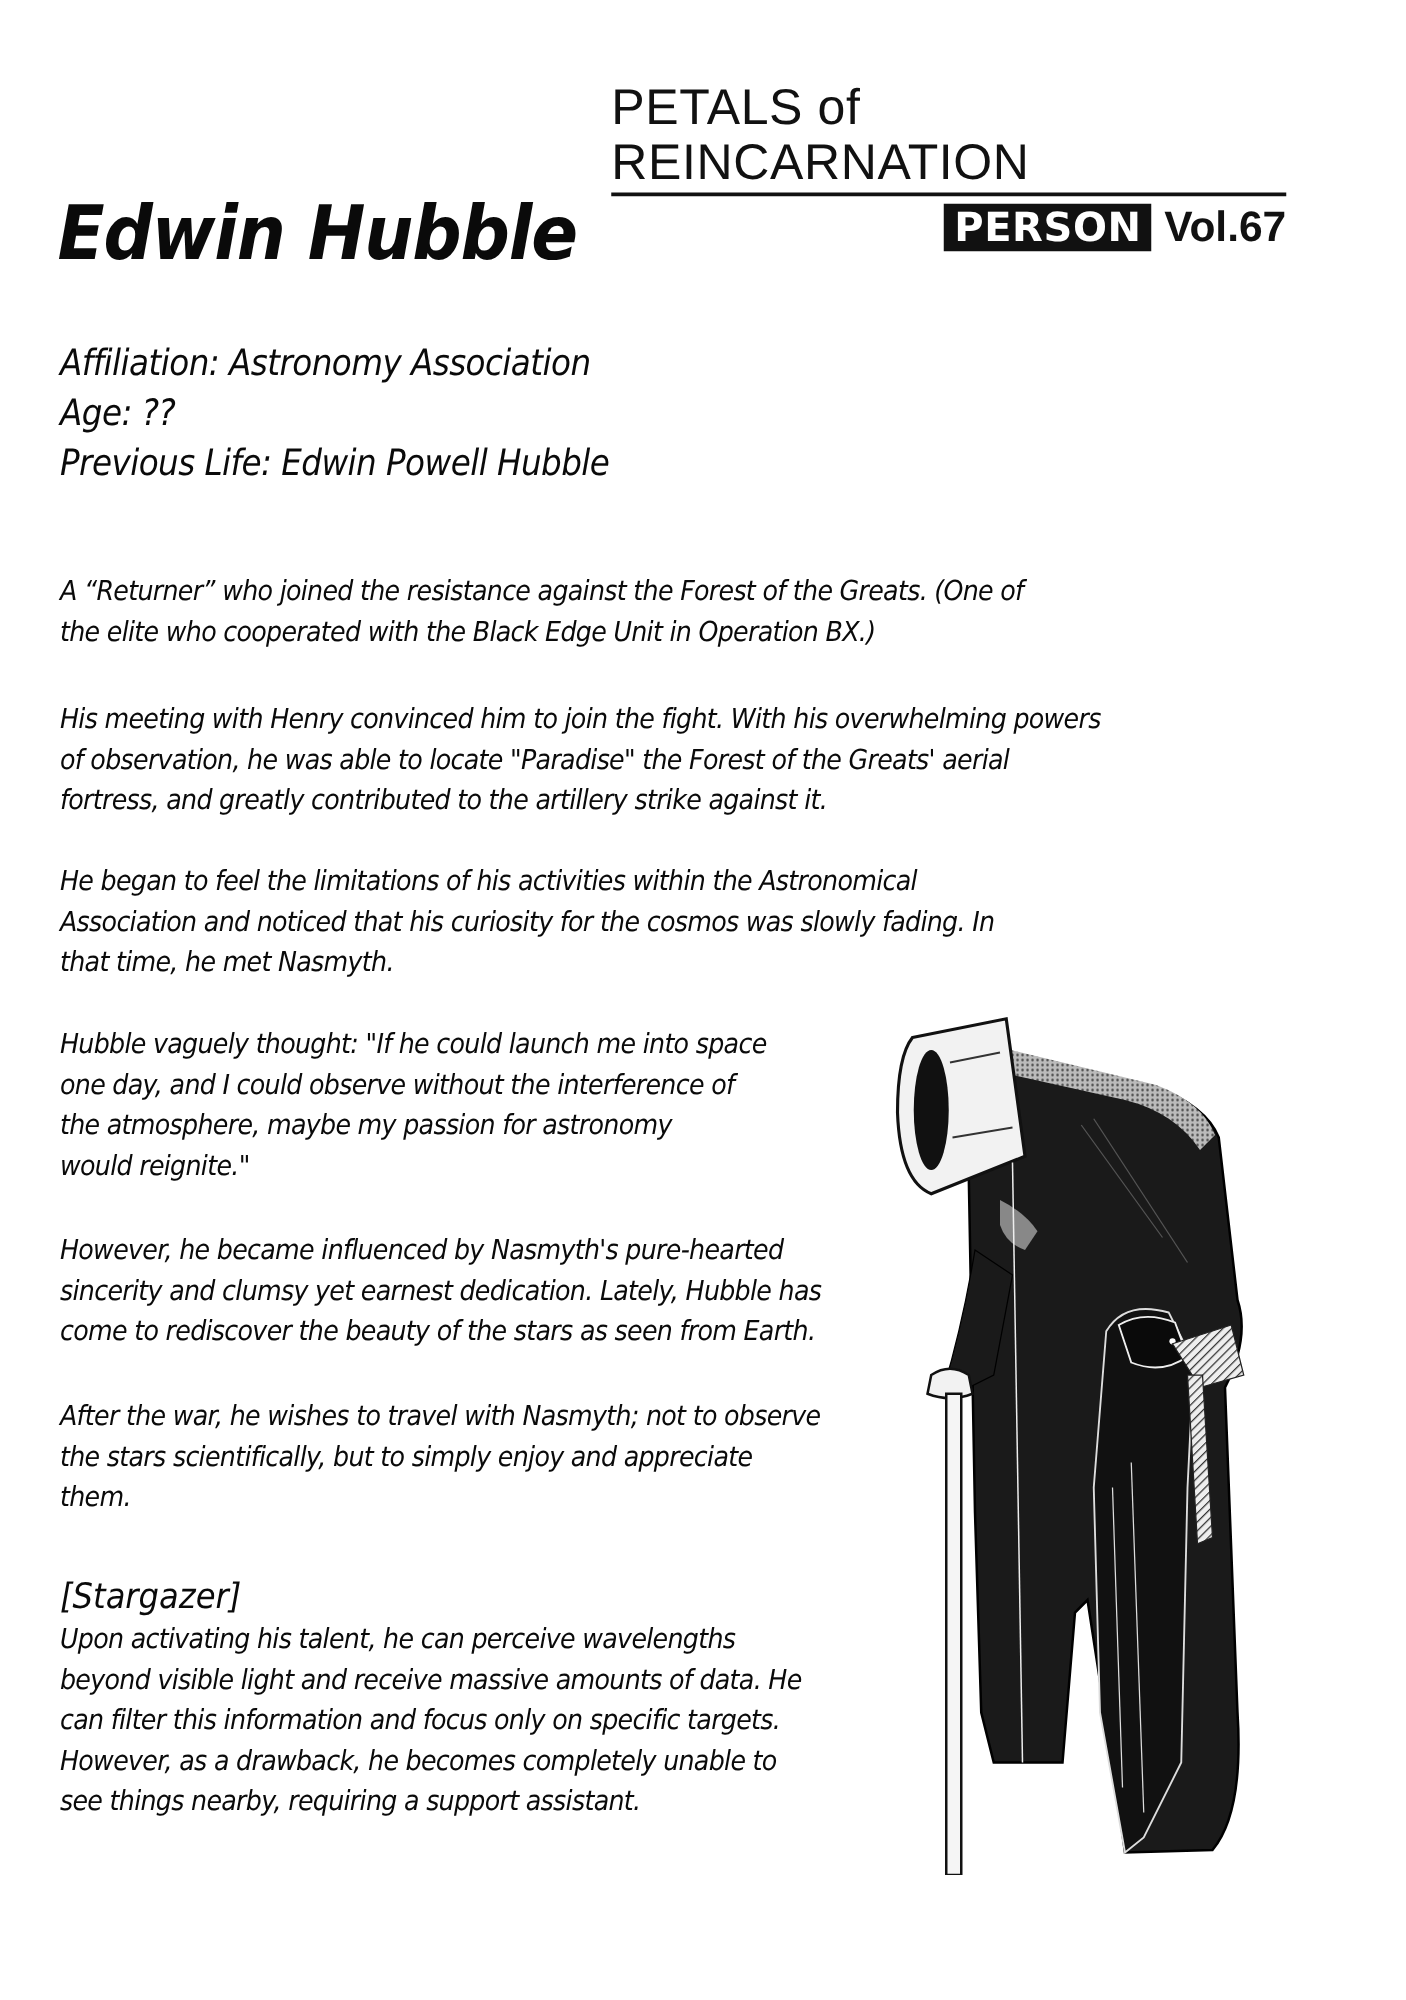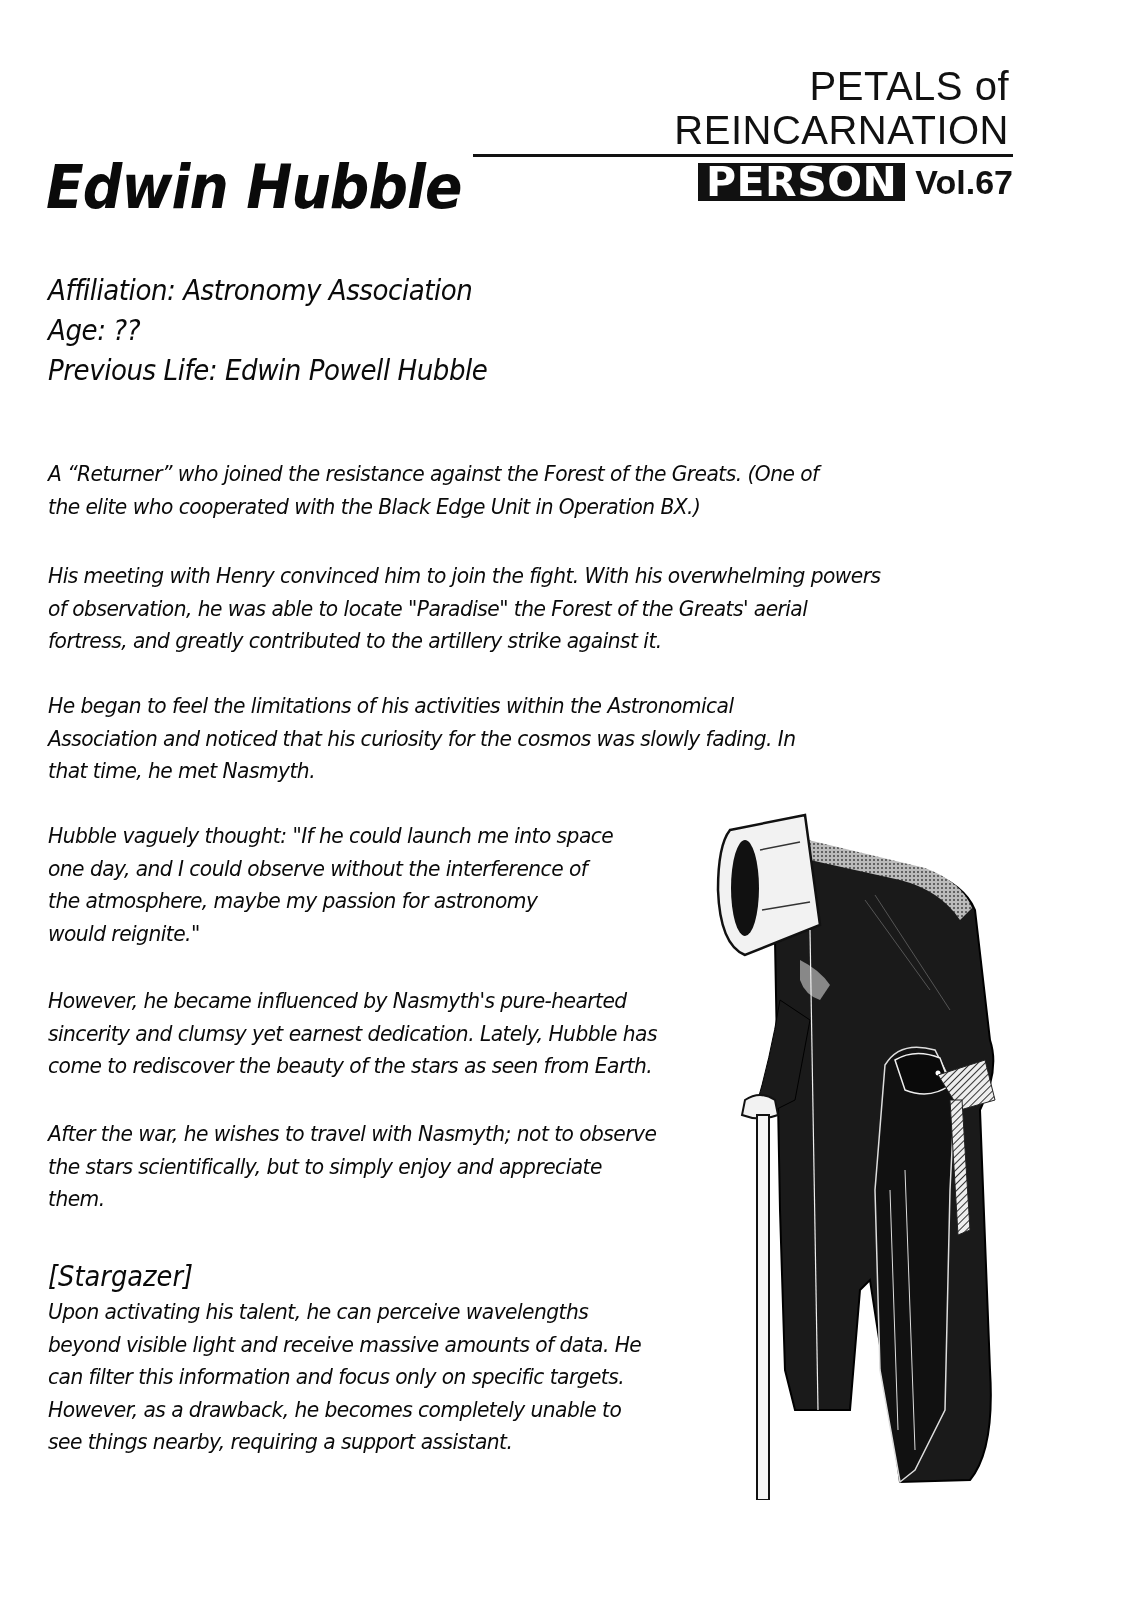--- a/index.html
+++ b/index.html
@@ -1,23 +1,23 @@
 <!DOCTYPE html>
 <html><head>
 <meta charset="utf-8">
 <style>
   html, body { margin: 0; padding: 0; background: #ffffff; }
   body { width: 1125px; height: 1600px; position: relative; overflow: hidden; color: #0a0a0a; }
   .page { position: absolute; left: 0; top: 0; width: 1125px; height: 1600px; background: #fff; }
 
-  .series-header { position: absolute; right: 112px; top: 64px; width: 540px; text-align: right; }
+  .series-header { position: absolute; right: 96px; top: 64px; width: 540px; text-align: left; }
   .series-title { font-family: "Liberation Sans", sans-serif; font-size: 40px; font-weight: 400; letter-spacing: 0.5px; color: #111; line-height: 44px; padding-right: 4px; }
   .series-rule { height: 3px; background: #111; margin-top: 2px; }
   .vol-row { margin-top: 6px; display: flex; justify-content: flex-end; align-items: center; gap: 10px; }
-  .person-badge { background: #111; color: #fff; font-family: "DejaVu Sans", sans-serif; font-weight: 700; font-size: 41px; line-height: 38px; padding: 0 8px; letter-spacing: 0.5px; }
+  .person-badge { background: #111; color: #fff; font-family: "DejaVu Sans", sans-serif; font-weight: 700; font-size: 32px; line-height: 38px; padding: 0 8px; letter-spacing: 0.5px; }
   .vol-label { font-family: Liberation Sans, sans-serif; font-weight: 700; font-size: 34px; line-height: 38px; color: #111; }
 
   .name-title { position: absolute; left: 46px; top: 152px; font-family: "DejaVu Sans", sans-serif; font-weight: 700; font-style: oblique; font-size: 60px; letter-spacing: -1px; color: #0a0a0a; transform: scaleX(0.92); transform-origin: left; }
 
   .profile { position: absolute; left: 48px; top: 270px; font-family: "DejaVu Sans", sans-serif; font-style: oblique; font-size: 29px; line-height: 40px; color: #0a0a0a; letter-spacing: -0.5px; transform: scaleX(0.9); transform-origin: left; }
   .profile div { white-space: nowrap; }
 
   .body-text { position: absolute; left: 48px; font-family: "DejaVu Sans", sans-serif; font-style: oblique; font-size: 22px; line-height: 32.5px; color: #0a0a0a; letter-spacing: -0.6px; transform: scaleX(0.92); transform-origin: left; white-space: nowrap; }
   .body-text div { white-space: nowrap; }
 

